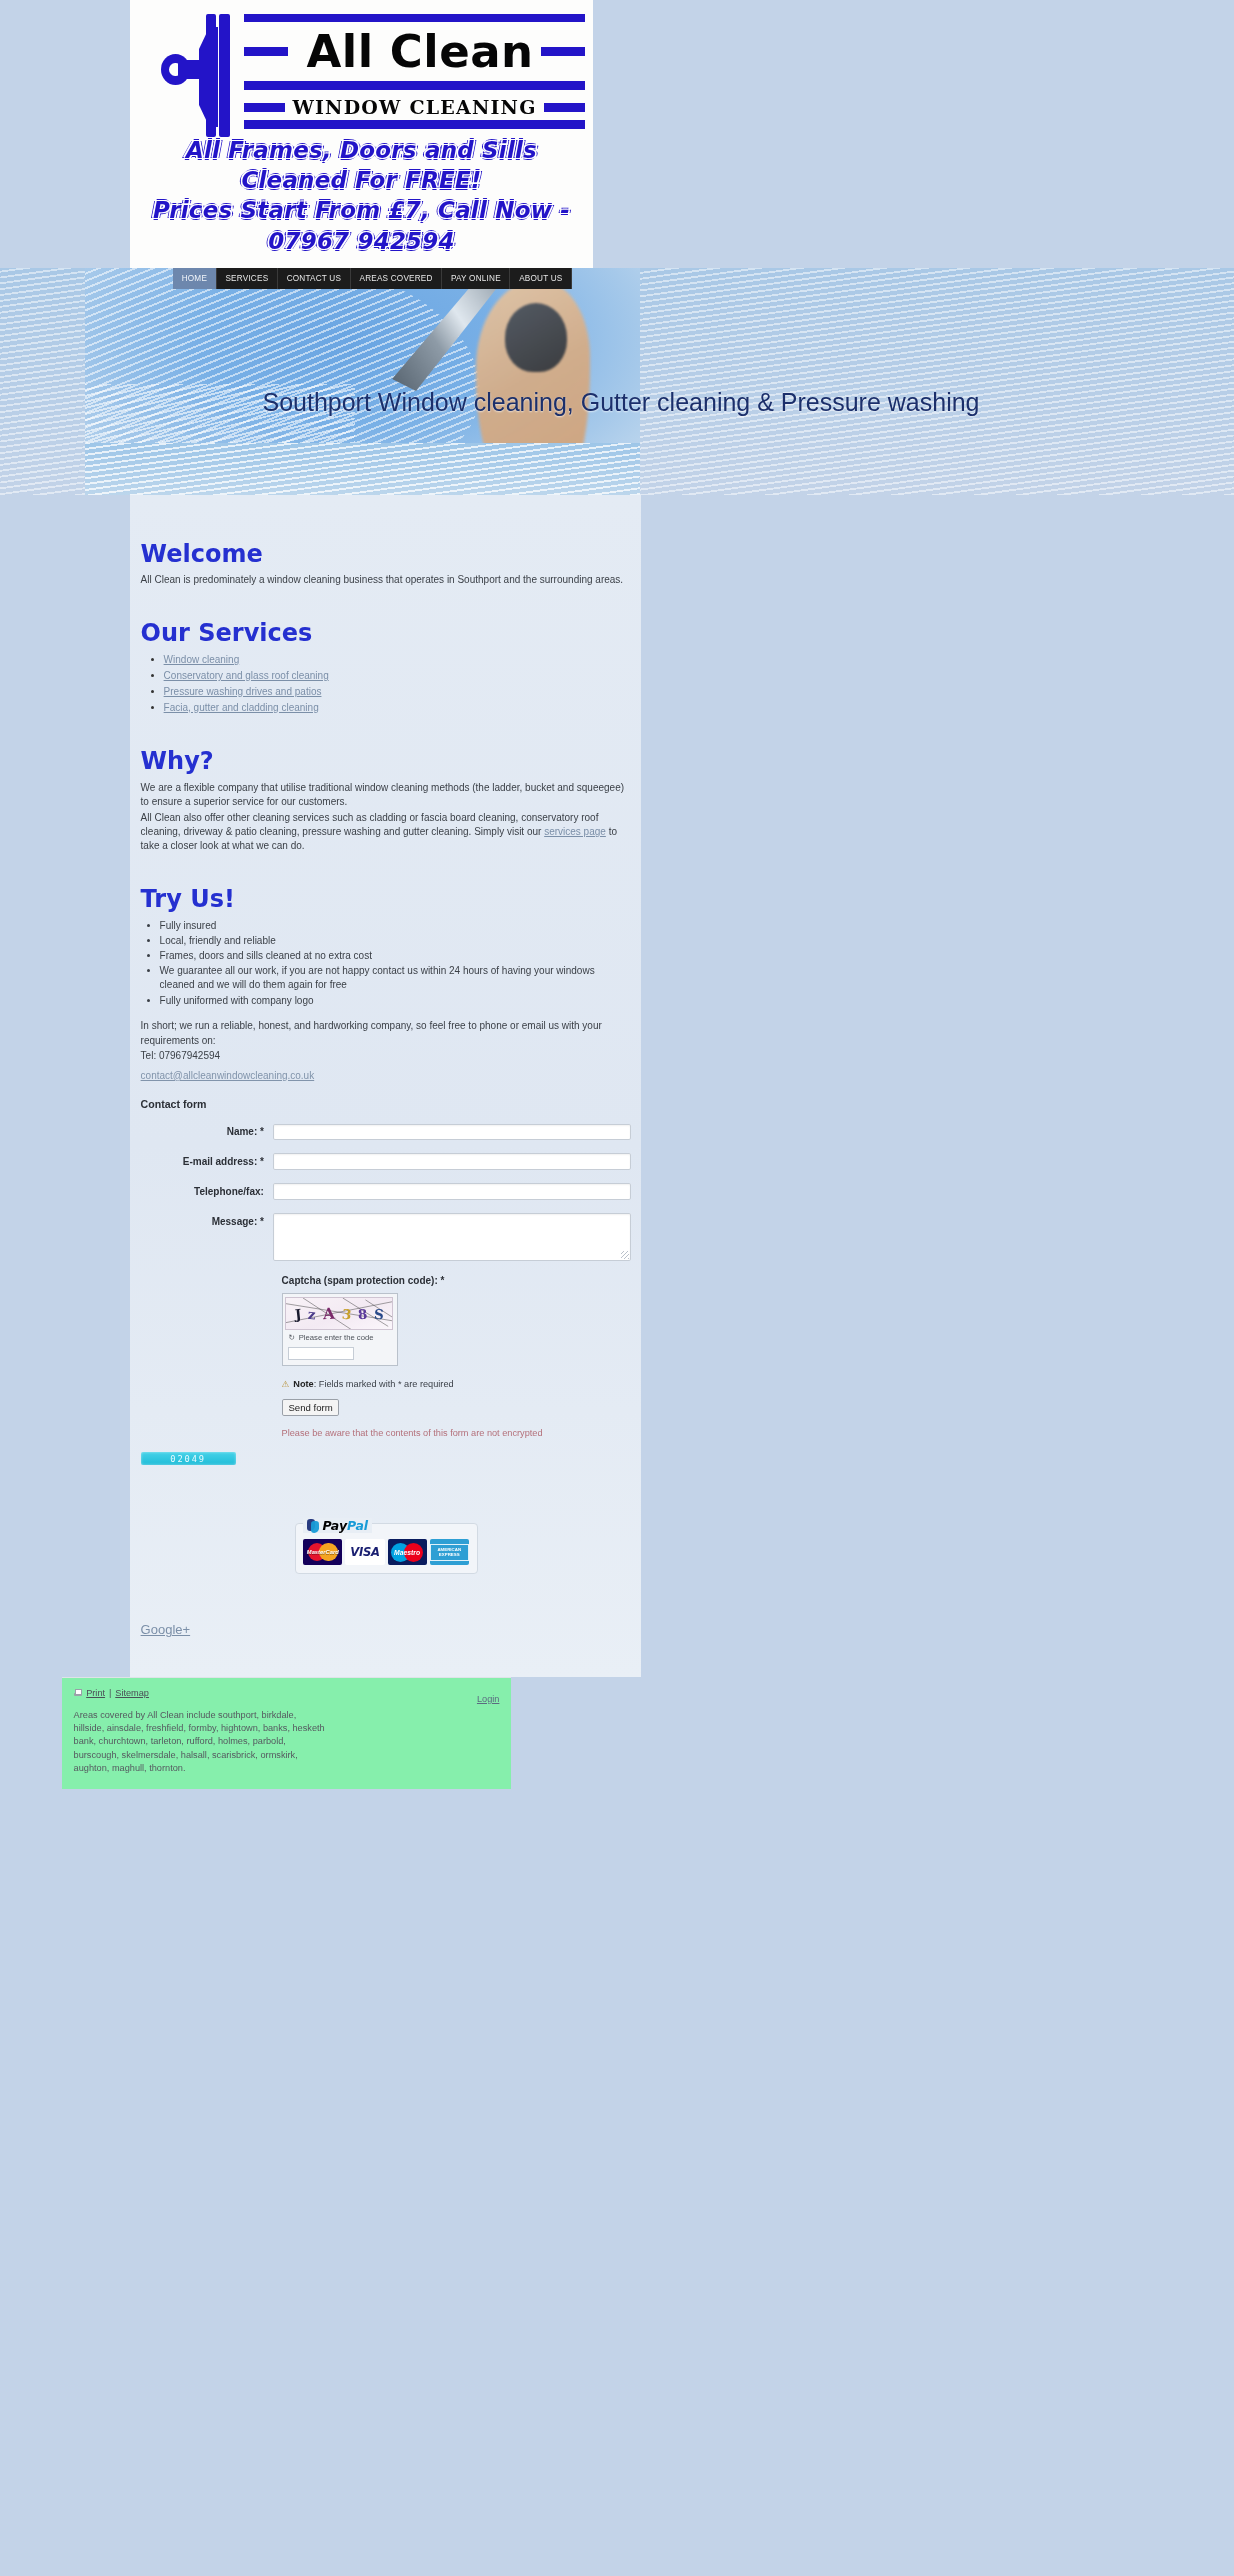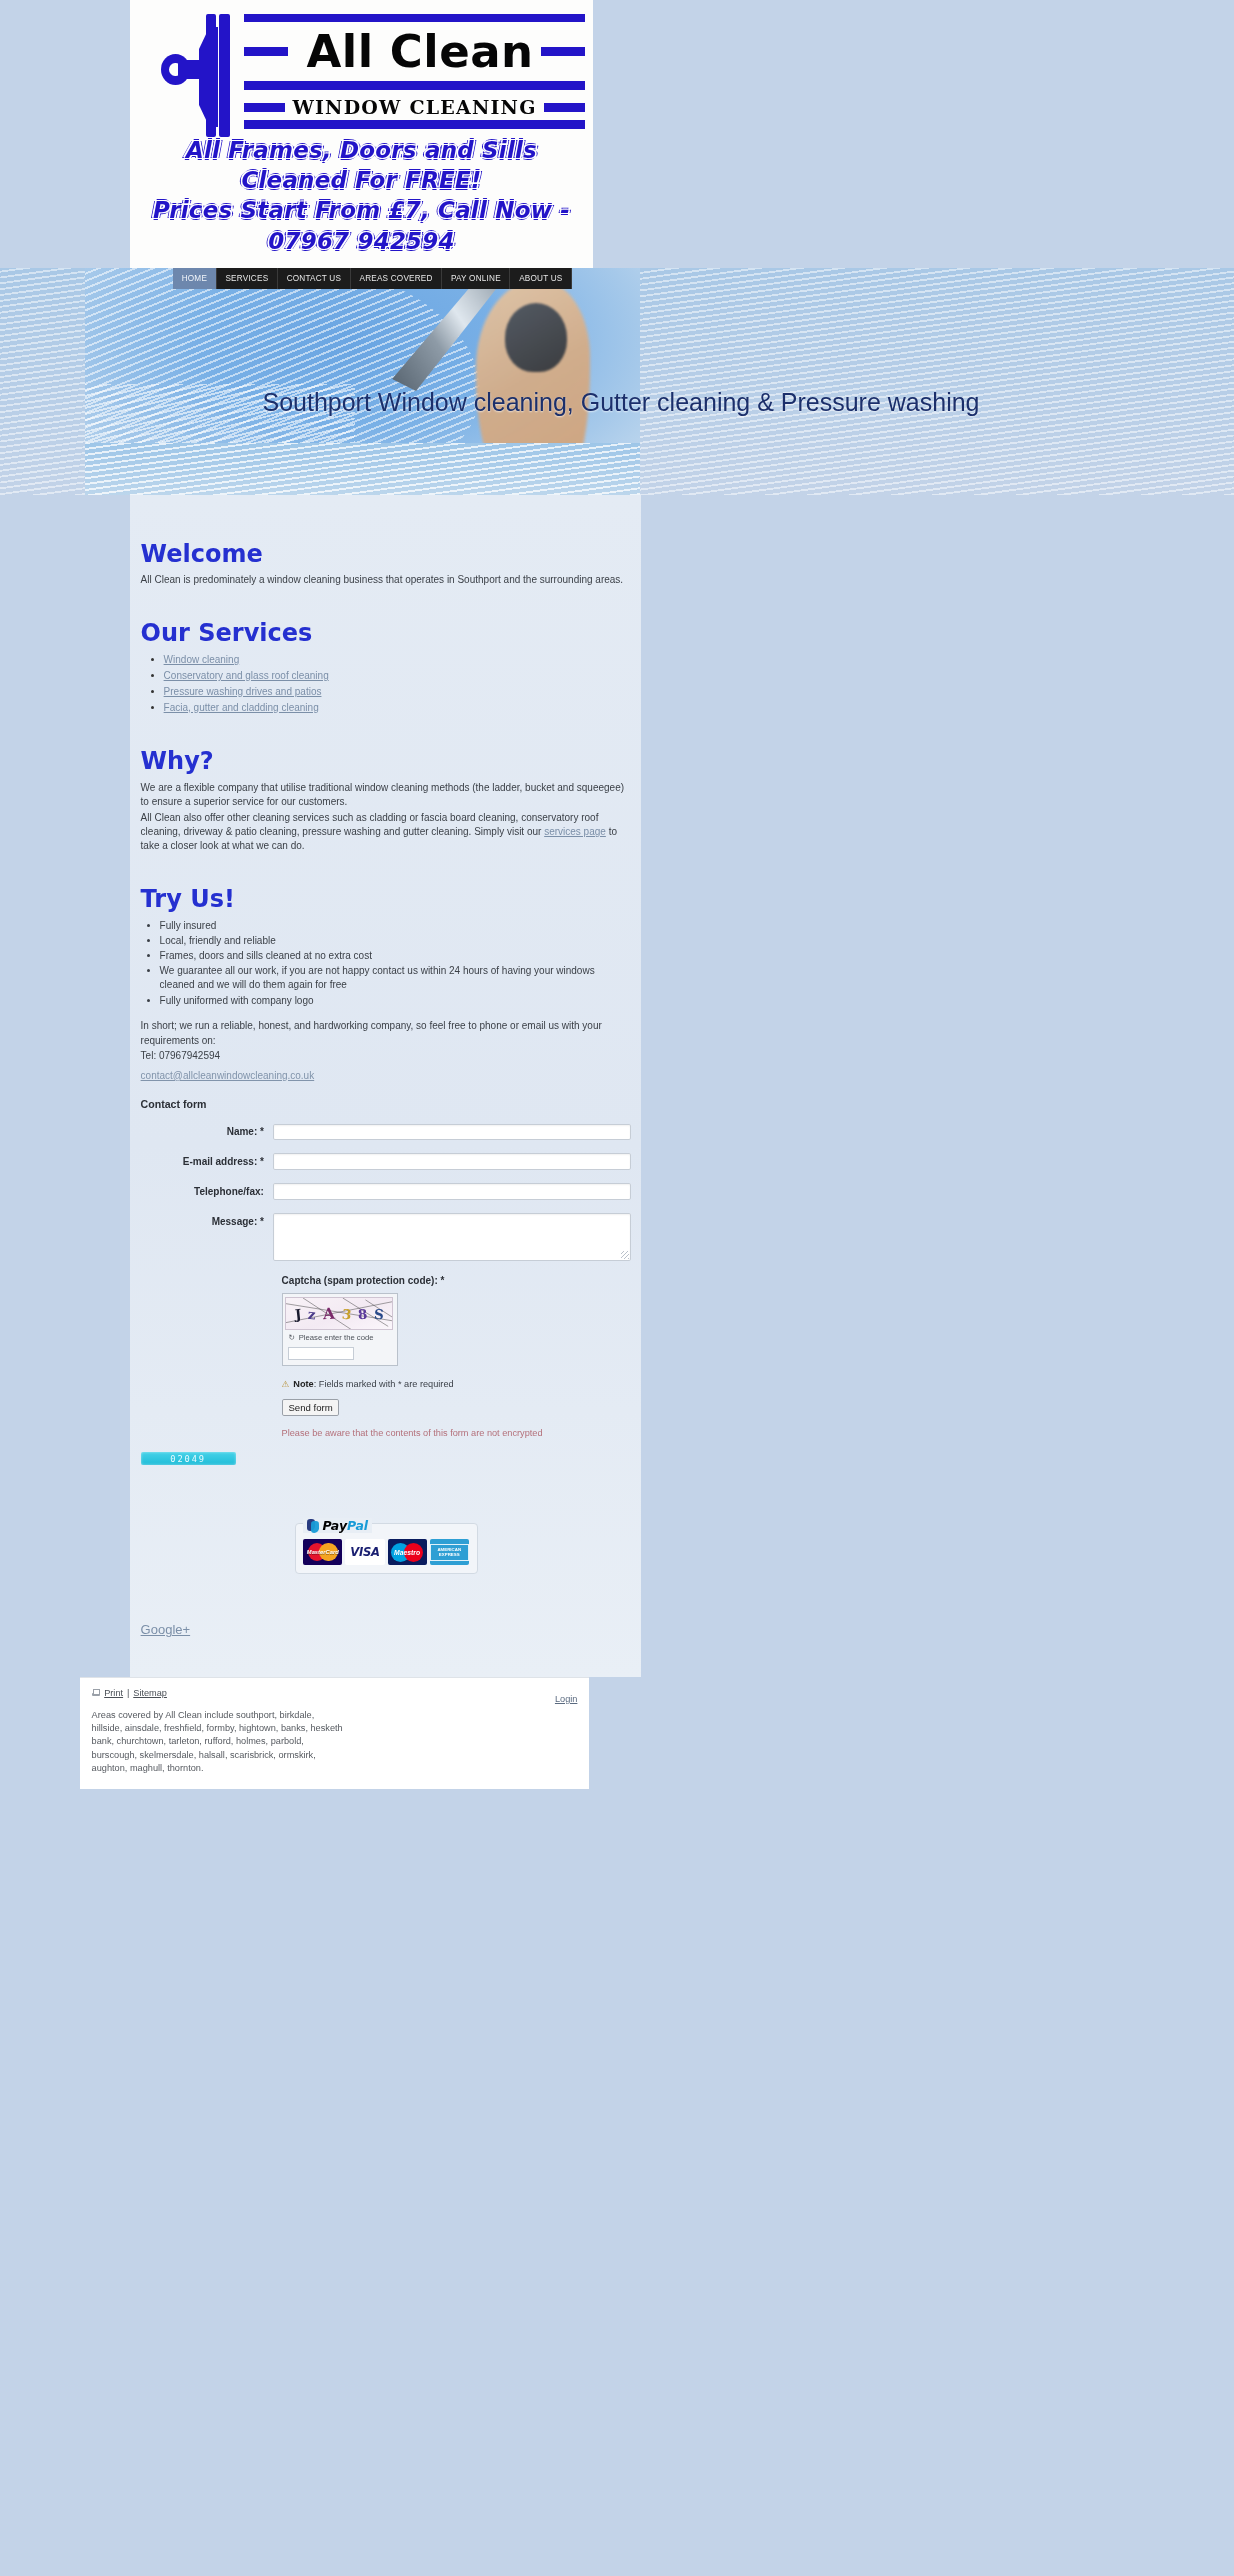--- a/index.html
+++ b/index.html
@@ -235,21 +235,21 @@
   .mae-r { position:absolute; right:3.9px; width:19px; height:19px; border-radius:50%; background:#eb001b; }
   .mae-t { position:relative; z-index:2; color:#fff; font-size:6.8px; font-weight:bold; font-style:italic; }
   .card.amex { background:#2e9fd4; }
   .amex-t { color:#fff; font-size:4.4px; font-weight:bold; line-height:1.25; text-align:center;
     border:1px solid rgba(255,255,255,.85); padding:1.9px 2.9px; }
 
   .gplus { margin-top:46px; }
   .gplus a { font-size:13px; color:#7b8fa8; text-decoration:underline; }
 
   
-  .footer { width:509px; margin-left:80px; background:#ffffff; border-top:1px solid #dfe3e8;
+  .footer { width:449px; margin-left:62px; background:#86efac; border-top:1px solid #dfe3e8;
     padding:9.6px 11.6px 13.5px; }
   .ftop { display:flex; justify-content:space-between; align-items:flex-start; }
   .fleft { display:flex; align-items:center; gap:3.9px; font-size:9.2px; }
   .printer-ic { display:inline-block; width:8.7px; height:7.7px; position:relative; }
   .printer-ic:before { content:""; position:absolute; left:0; bottom:0; width:8.7px; height:3.9px;
     background:#9aa0a8; border-radius:1px; }
   .printer-ic:after { content:""; position:absolute; left:1.9px; top:0; width:4.8px; height:3.9px;
     background:#fff; border:1px solid #9aa0a8; }
   .fleft a { color:#4a4f56; text-decoration:underline; }
   .fsep { color:#4a4f56; }

